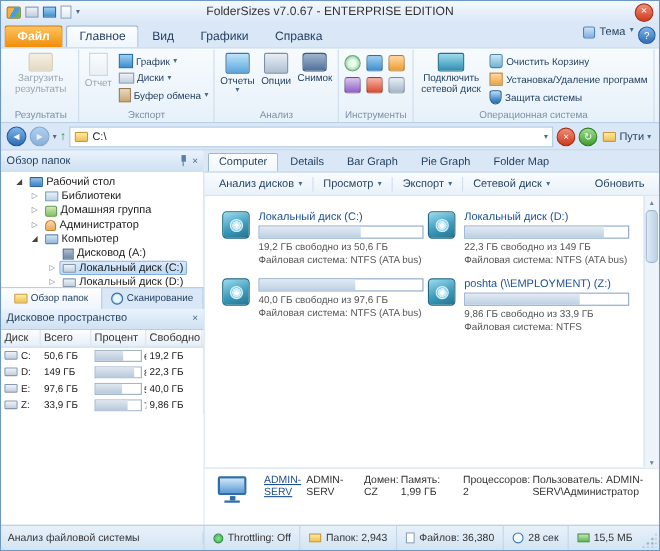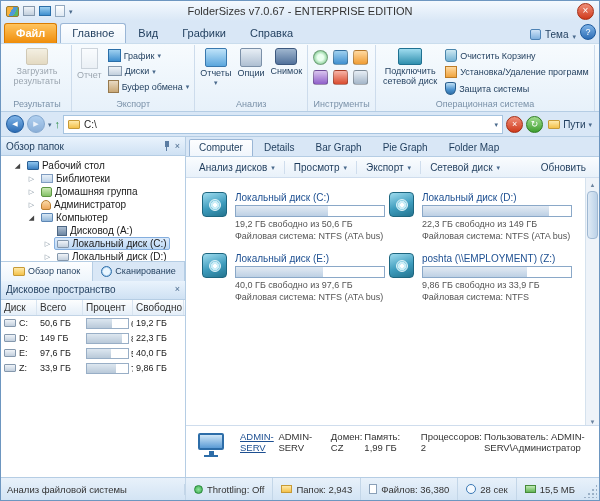--- a/index.html
+++ b/index.html
@@ -10,21 +10,21 @@
   .qat{display:flex;gap:4px;align-items:center;z-index:2;}
   .title{position:absolute;left:0;right:0;text-align:center;font-size:11px;color:#333;}
   .close-btn{margin-left:auto;z-index:2;width:15px;height:15px;border-radius:50%;background:linear-gradient(#f08d77,#cf3a1c);border:1px solid #a32c12;color:#fff;display:flex;align-items:center;justify-content:center;font-size:10px;line-height:1;}
   .close-btn::after{content:"×";}
 
   
   .tabrow{height:22px;flex:0 0 22px;display:flex;align-items:flex-end;padding:0 3px;background:#d9e7f6;}
   .tab{padding:3px 11px 4px;font-size:11px;color:#1e3c5c;border:1px solid transparent;border-bottom:none;border-radius:3px 3px 0 0;}
   .tab.file{background:linear-gradient(#ffc45e,#ef8d0a);border-color:#d97b00;color:#fff;font-weight:bold;margin-right:3px;}
   .tab.active{background:linear-gradient(#fdfeff,#eef5fc);border-color:#9ab6d6;}
-  .tabrow-right{margin-left:auto;display:flex;align-items:flex-end;gap:4px;padding-bottom:3px;font-size:10px;color:#1e3c5c;}
+  .tabrow-right{margin-left:auto;display:flex;align-items:flex-start;gap:4px;padding-bottom:3px;font-size:10px;color:#1e3c5c;}
   .help-btn{width:14px;height:14px;border-radius:50%;background:linear-gradient(#7fb4e8,#2d6db5);border:1px solid #1d5a9e;color:#fff;font-size:9px;display:flex;align-items:center;justify-content:center;}
   .help-btn::after{content:"?";}
   .i-theme{width:11px;height:11px;background:linear-gradient(#cfe3f7,#7fb0de);border:1px solid #4d82b5;border-radius:2px;}
 
   
   .ribbon{height:66px;flex:0 0 66px;background:linear-gradient(#f7fbfe,#e7f1fa);border-top:1px solid #cadded;border-bottom:1px solid #b5cde4;display:flex;padding:1px 2px 0;overflow:hidden;}
   .rgroup{display:flex;flex-direction:column;border-right:1px solid #cddcec;padding:1px 3px 0;}
   .rbody{flex:1;display:flex;align-items:flex-start;gap:2px;}
   .rcap{height:13px;font-size:9px;color:#7a91a8;text-align:center;line-height:13px;white-space:nowrap;}
   .btn-lg{display:flex;flex-direction:column;align-items:center;gap:1px;padding:2px 2px 0;font-size:9px;line-height:10px;color:#1e3c5c;text-align:center;border-radius:3px;}
@@ -527,21 +527,20 @@
                 <span class="dbar">
                     <span class="dfill" style="width: 85%;"></span>
                   </span>
                 <span class="dfree">22,3 ГБ свободно из 149 ГБ</span>
                 <span class="dfs">Файловая система: NTFS (ATA bus)</span>
               </div>
             </div>
             <div class="drive">
               <span class="i i-drive"></span>
               <div class="dinfo">
-                <span class="dname">Локальный диск (E:)</span>
                 <span class="dbar">
                     <span class="dfill" style="width: 59%;"></span>
                   </span>
                 <span class="dfree">40,0 ГБ свободно из 97,6 ГБ</span>
                 <span class="dfs">Файловая система: NTFS (ATA bus)</span>
               </div>
             </div>
             <div class="drive">
               <span class="i i-drive"></span>
               <div class="dinfo">

